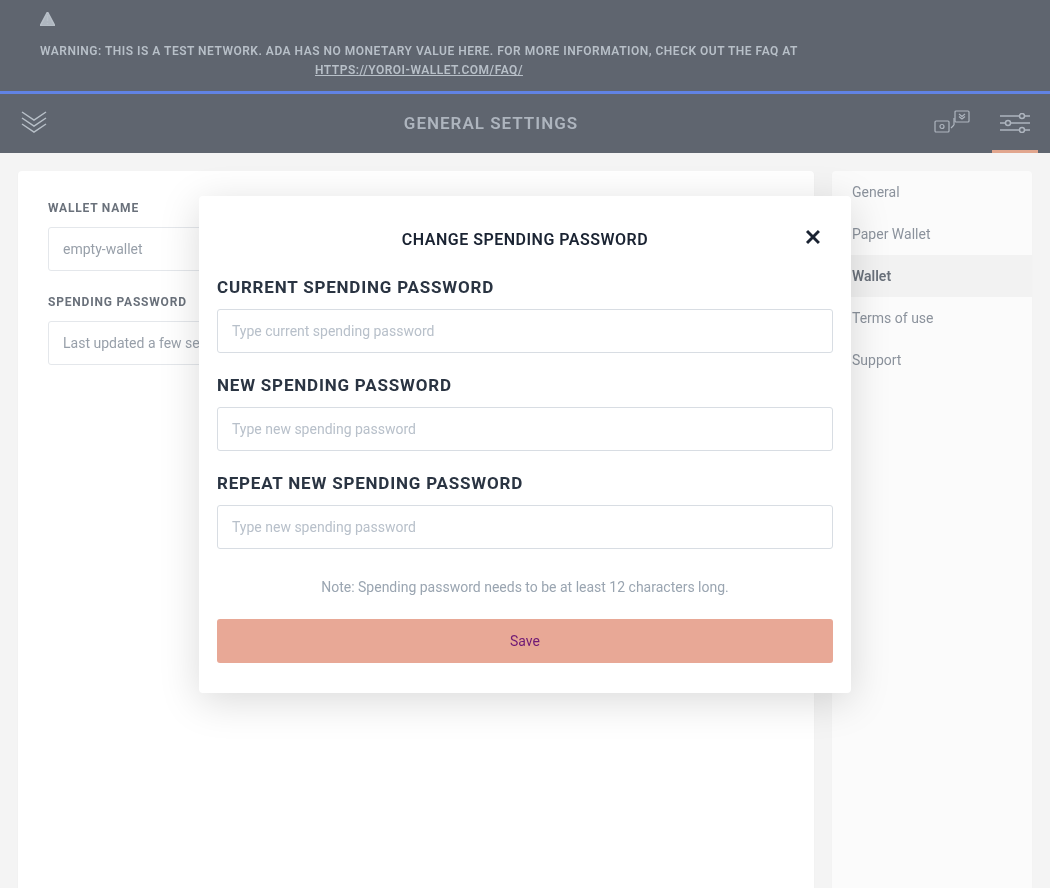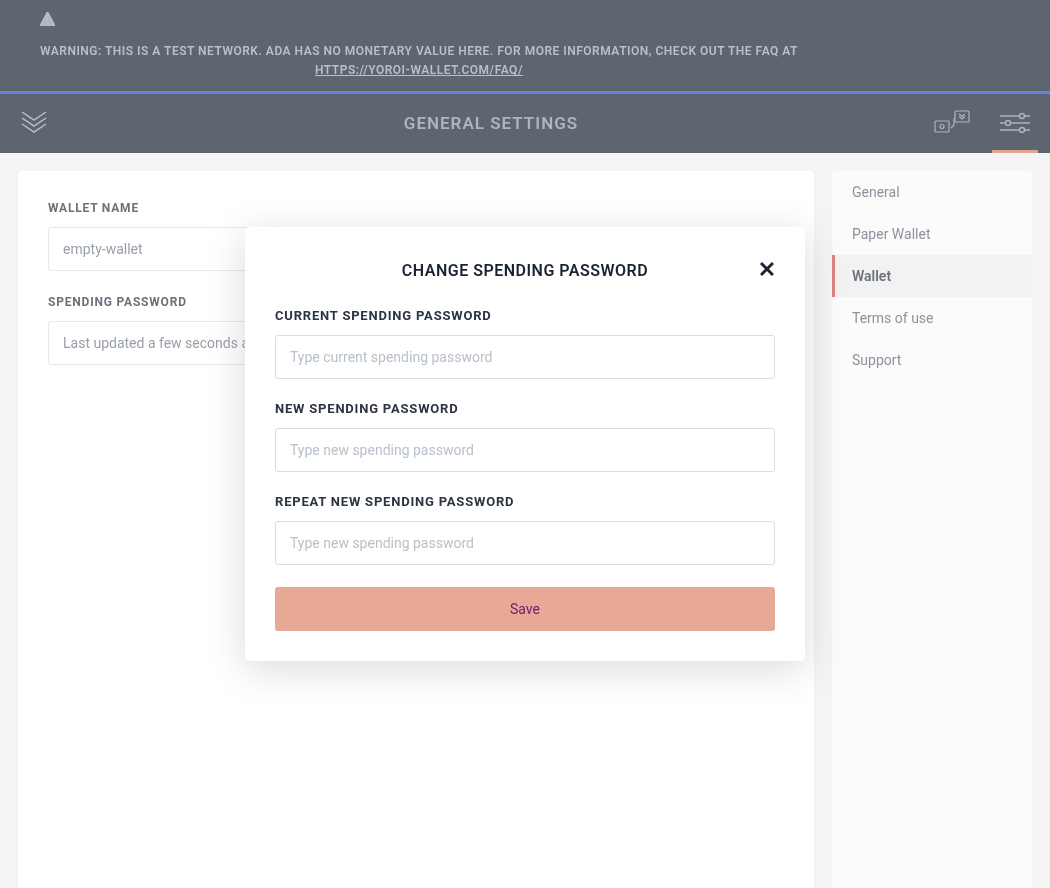--- a/index.html
+++ b/index.html
@@ -144,25 +144,25 @@
     }
     .modal-overlay {
       position: absolute;
       inset: 0;
       background: rgba(255,255,255,0.3);
       display: flex;
       align-items: center;
       justify-content: center;
     }
     .modal {
-      width: 560px;
+      width: 652px;
       background: #fff;
       border-radius: 4px;
       box-shadow: 0 8px 40px rgba(0,0,0,0.15);
-      padding: 34px 30px 30px;
+      padding: 34px 18px 30px;
       position: relative;
     }
     .modal-title {
       text-align: center;
       font-size: 16px;
       font-weight: 600;
       letter-spacing: 0.5px;
       color: #1a2332;
       margin-bottom: 28px;
     }
@@ -178,21 +178,21 @@
       justify-content: center;
       font-size: 22px;
       font-weight: 600;
       color: #1a2332;
     }
     .modal-field {
       margin-bottom: 22px;
     }
     .modal-label {
       color: #2a3442;
-      font-size: 13px;
+      font-size: 17px;
       font-weight: 700;
       letter-spacing: 0.8px;
       margin-bottom: 12px;
       display: block;
     }
     .modal-input {
       width: 100%;
       border: 1px solid #d8dde3;
       border-radius: 3px;
       padding: 13px 14px;
@@ -295,16 +295,17 @@
     <div class="modal-field">
       <label class="modal-label">NEW SPENDING PASSWORD</label>
       <input class="modal-input" type="password" placeholder="Type new spending password" style="">
     </div>
 
     <div class="modal-field">
       <label class="modal-label">REPEAT NEW SPENDING PASSWORD</label>
       <input class="modal-input" type="password" placeholder="Type new spending password" style="">
     </div>
 
+    <div class="modal-note">Note: Spending password needs to be at least 12 characters long.</div>
 
     <button class="modal-save">Save</button>
   </div>
 </div>
 
 </body></html>

